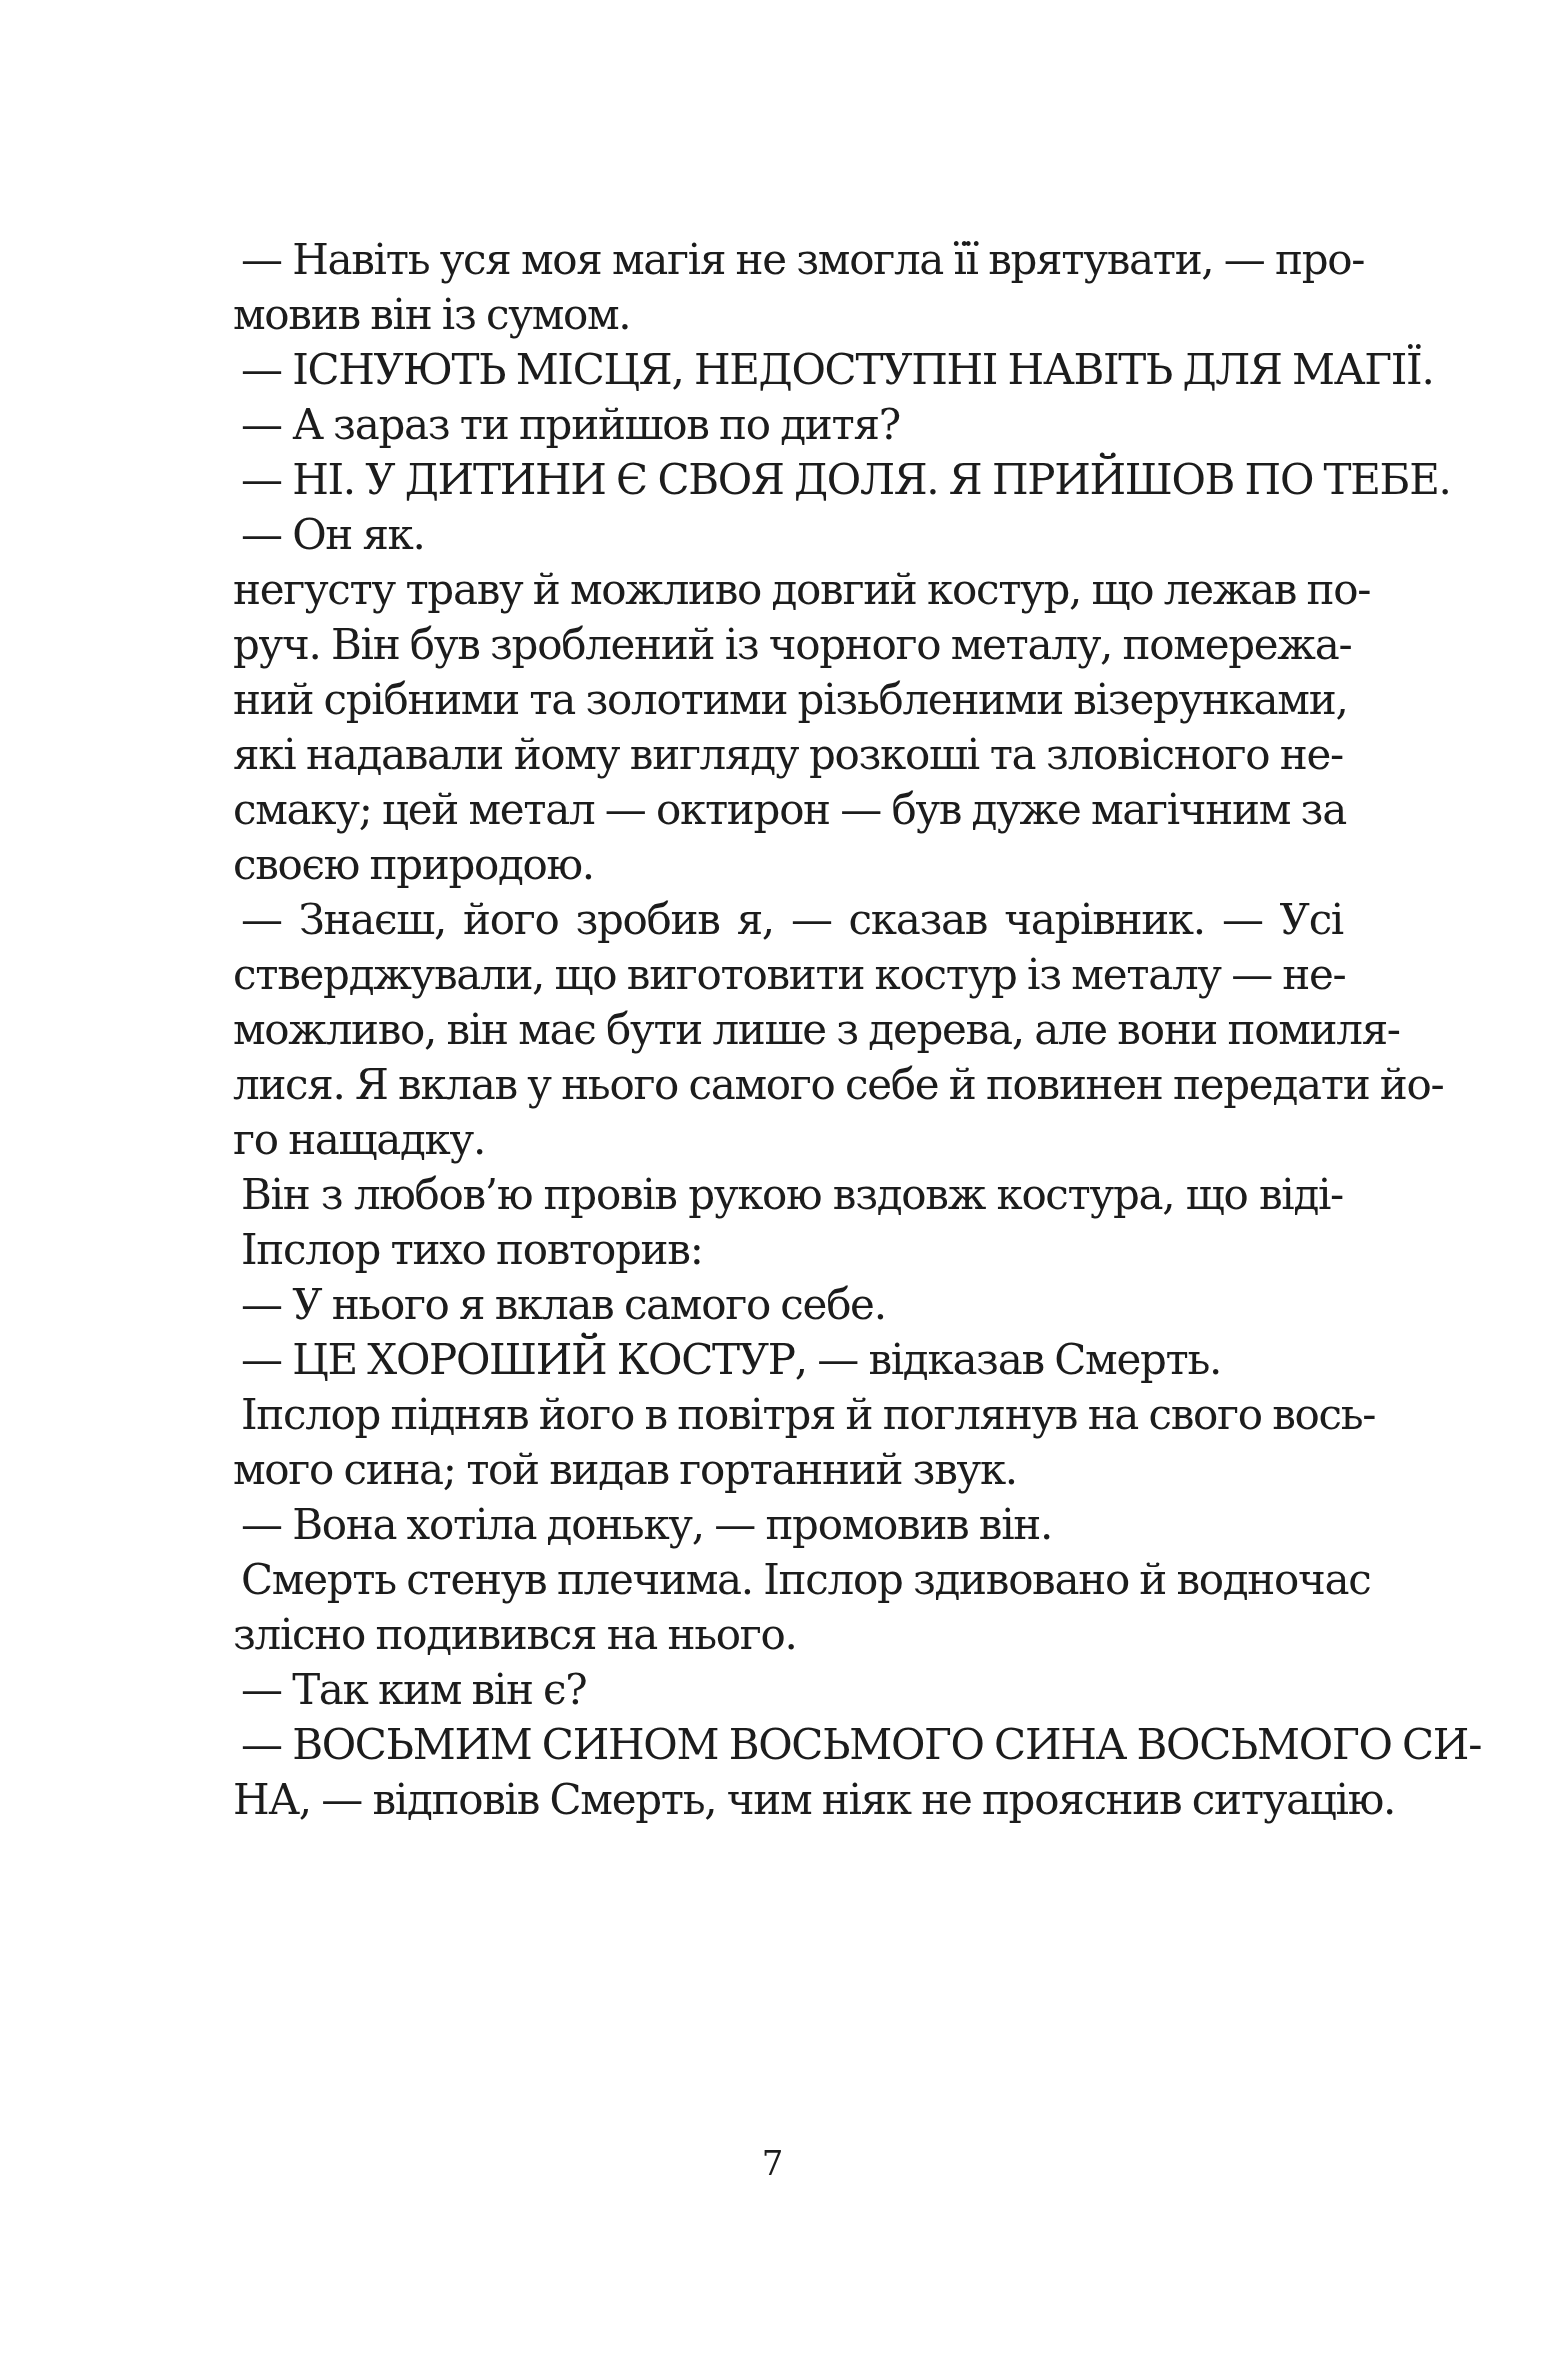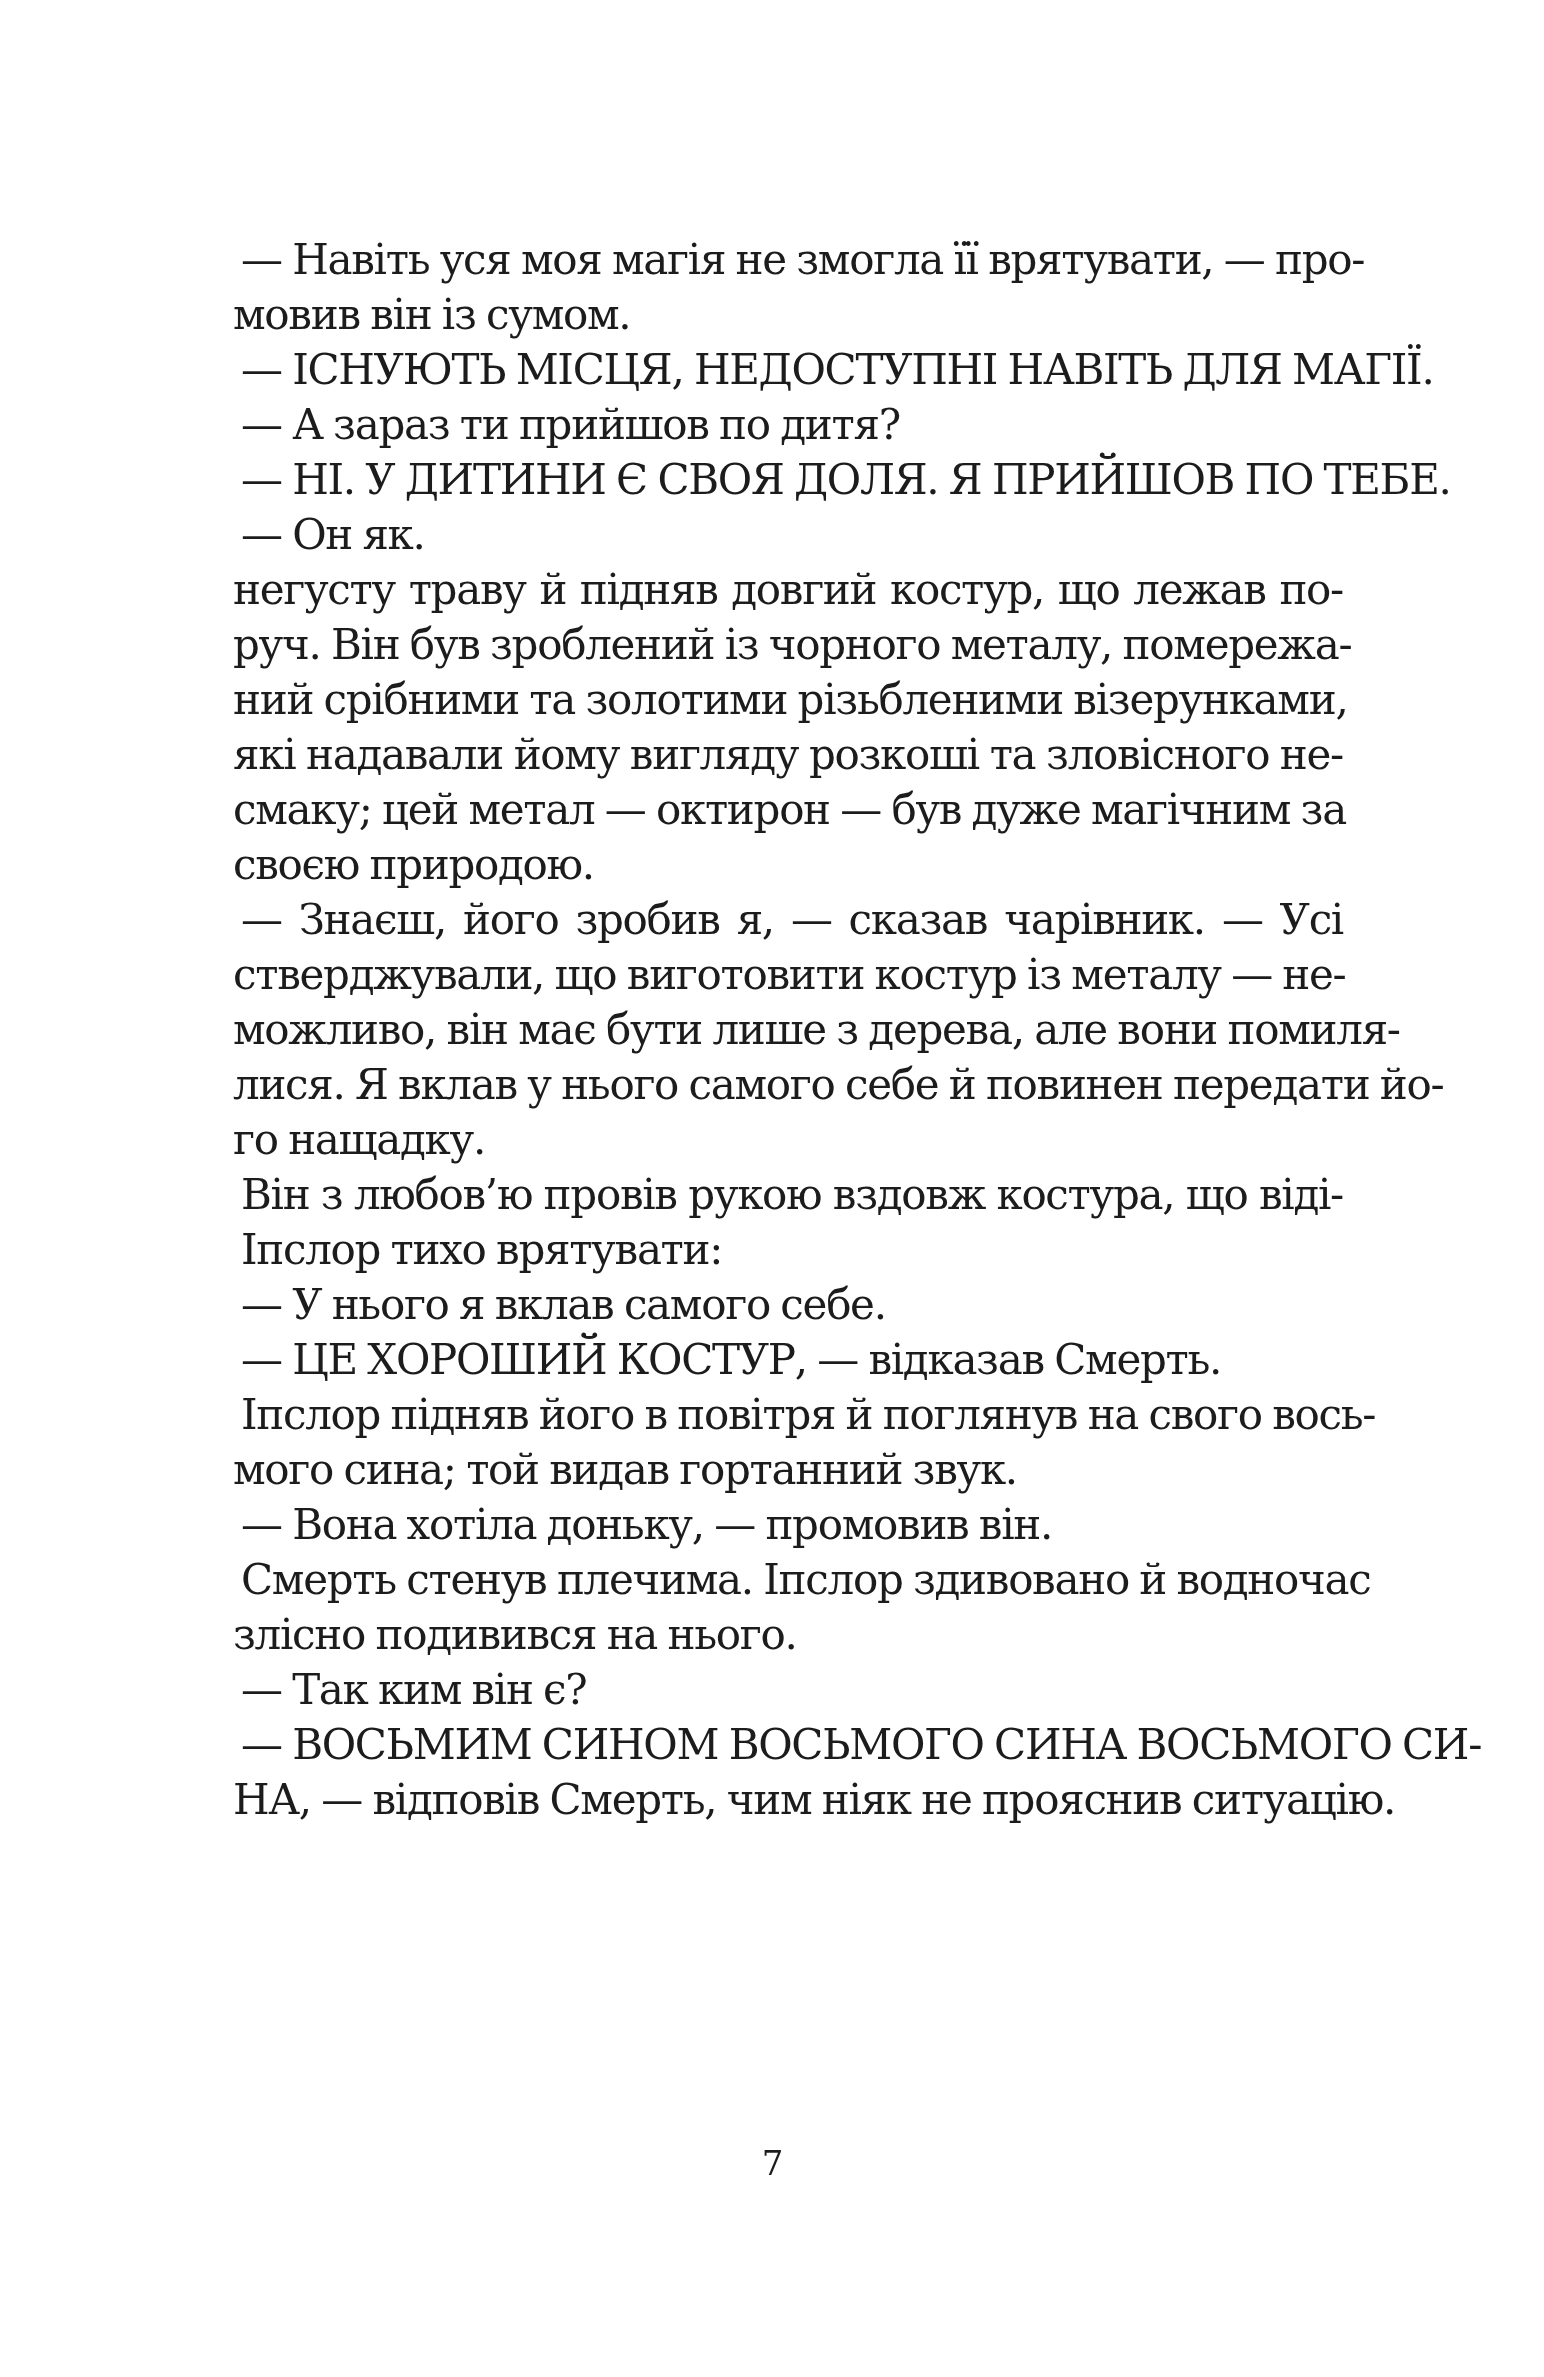--- a/index.html
+++ b/index.html
@@ -53,33 +53,33 @@
 </head>
 <body>
 
 <div class="page-text">
   <span class="line indent">— Навіть уся моя магія не змогла її врятувати, — про-</span>
   <span class="line last">мовив він із сумом.</span>
   <span class="line indent last">— ІСНУЮТЬ МІСЦЯ, НЕДОСТУПНІ НАВІТЬ ДЛЯ МАГІЇ.</span>
   <span class="line indent last">— А зараз ти прийшов по дитя?</span>
   <span class="line indent last">— НІ. У ДИТИНИ Є СВОЯ ДОЛЯ. Я ПРИЙШОВ ПО ТЕБЕ.</span>
   <span class="line indent last">— Он як.</span>
-  <span class="line">негусту траву й підняв довгий костур, що лежав по-</span>
+  <span class="line">негусту траву й можливо довгий костур, що лежав по-</span>
   <span class="line">руч. Він був зроблений із чорного металу, помережа-</span>
   <span class="line">ний срібними та золотими різьбленими візерунками,</span>
   <span class="line">які надавали йому вигляду розкоші та зловісного не-</span>
   <span class="line">смаку; цей метал — октирон — був дуже магічним за</span>
   <span class="line last">своєю природою.</span>
   <span class="line indent">— Знаєш, його зробив я, — сказав чарівник. — Усі</span>
   <span class="line">стверджували, що виготовити костур із металу — не-</span>
   <span class="line">можливо, він має бути лише з дерева, але вони помиля-</span>
   <span class="line">лися. Я вклав у нього самого себе й повинен передати йо-</span>
   <span class="line last">го нащадку.</span>
   <span class="line indent">Він з любов’ю провів рукою вздовж костура, що віді-</span>
-  <span class="line indent last">Іпслор тихо врятувати:</span>
+  <span class="line indent last">Іпслор тихо повторив:</span>
   <span class="line indent last">— У нього я вклав самого себе.</span>
   <span class="line indent last">— ЦЕ ХОРОШИЙ КОСТУР, — відказав Смерть.</span>
   <span class="line indent">Іпслор підняв його в повітря й поглянув на свого вось-</span>
   <span class="line last">мого сина; той видав гортанний звук.</span>
   <span class="line indent last">— Вона хотіла доньку, — промовив він.</span>
   <span class="line indent">Смерть стенув плечима. Іпслор здивовано й водночас</span>
   <span class="line last">злісно подивився на нього.</span>
   <span class="line indent last"><span>— Так </span><span class="em">ким</span><span> він є?</span></span>
   <span class="line indent">— ВОСЬМИМ СИНОМ ВОСЬМОГО СИНА ВОСЬМОГО СИ-</span>
   <span class="line">НА, — відповів Смерть, чим ніяк не прояснив ситуацію.</span>

